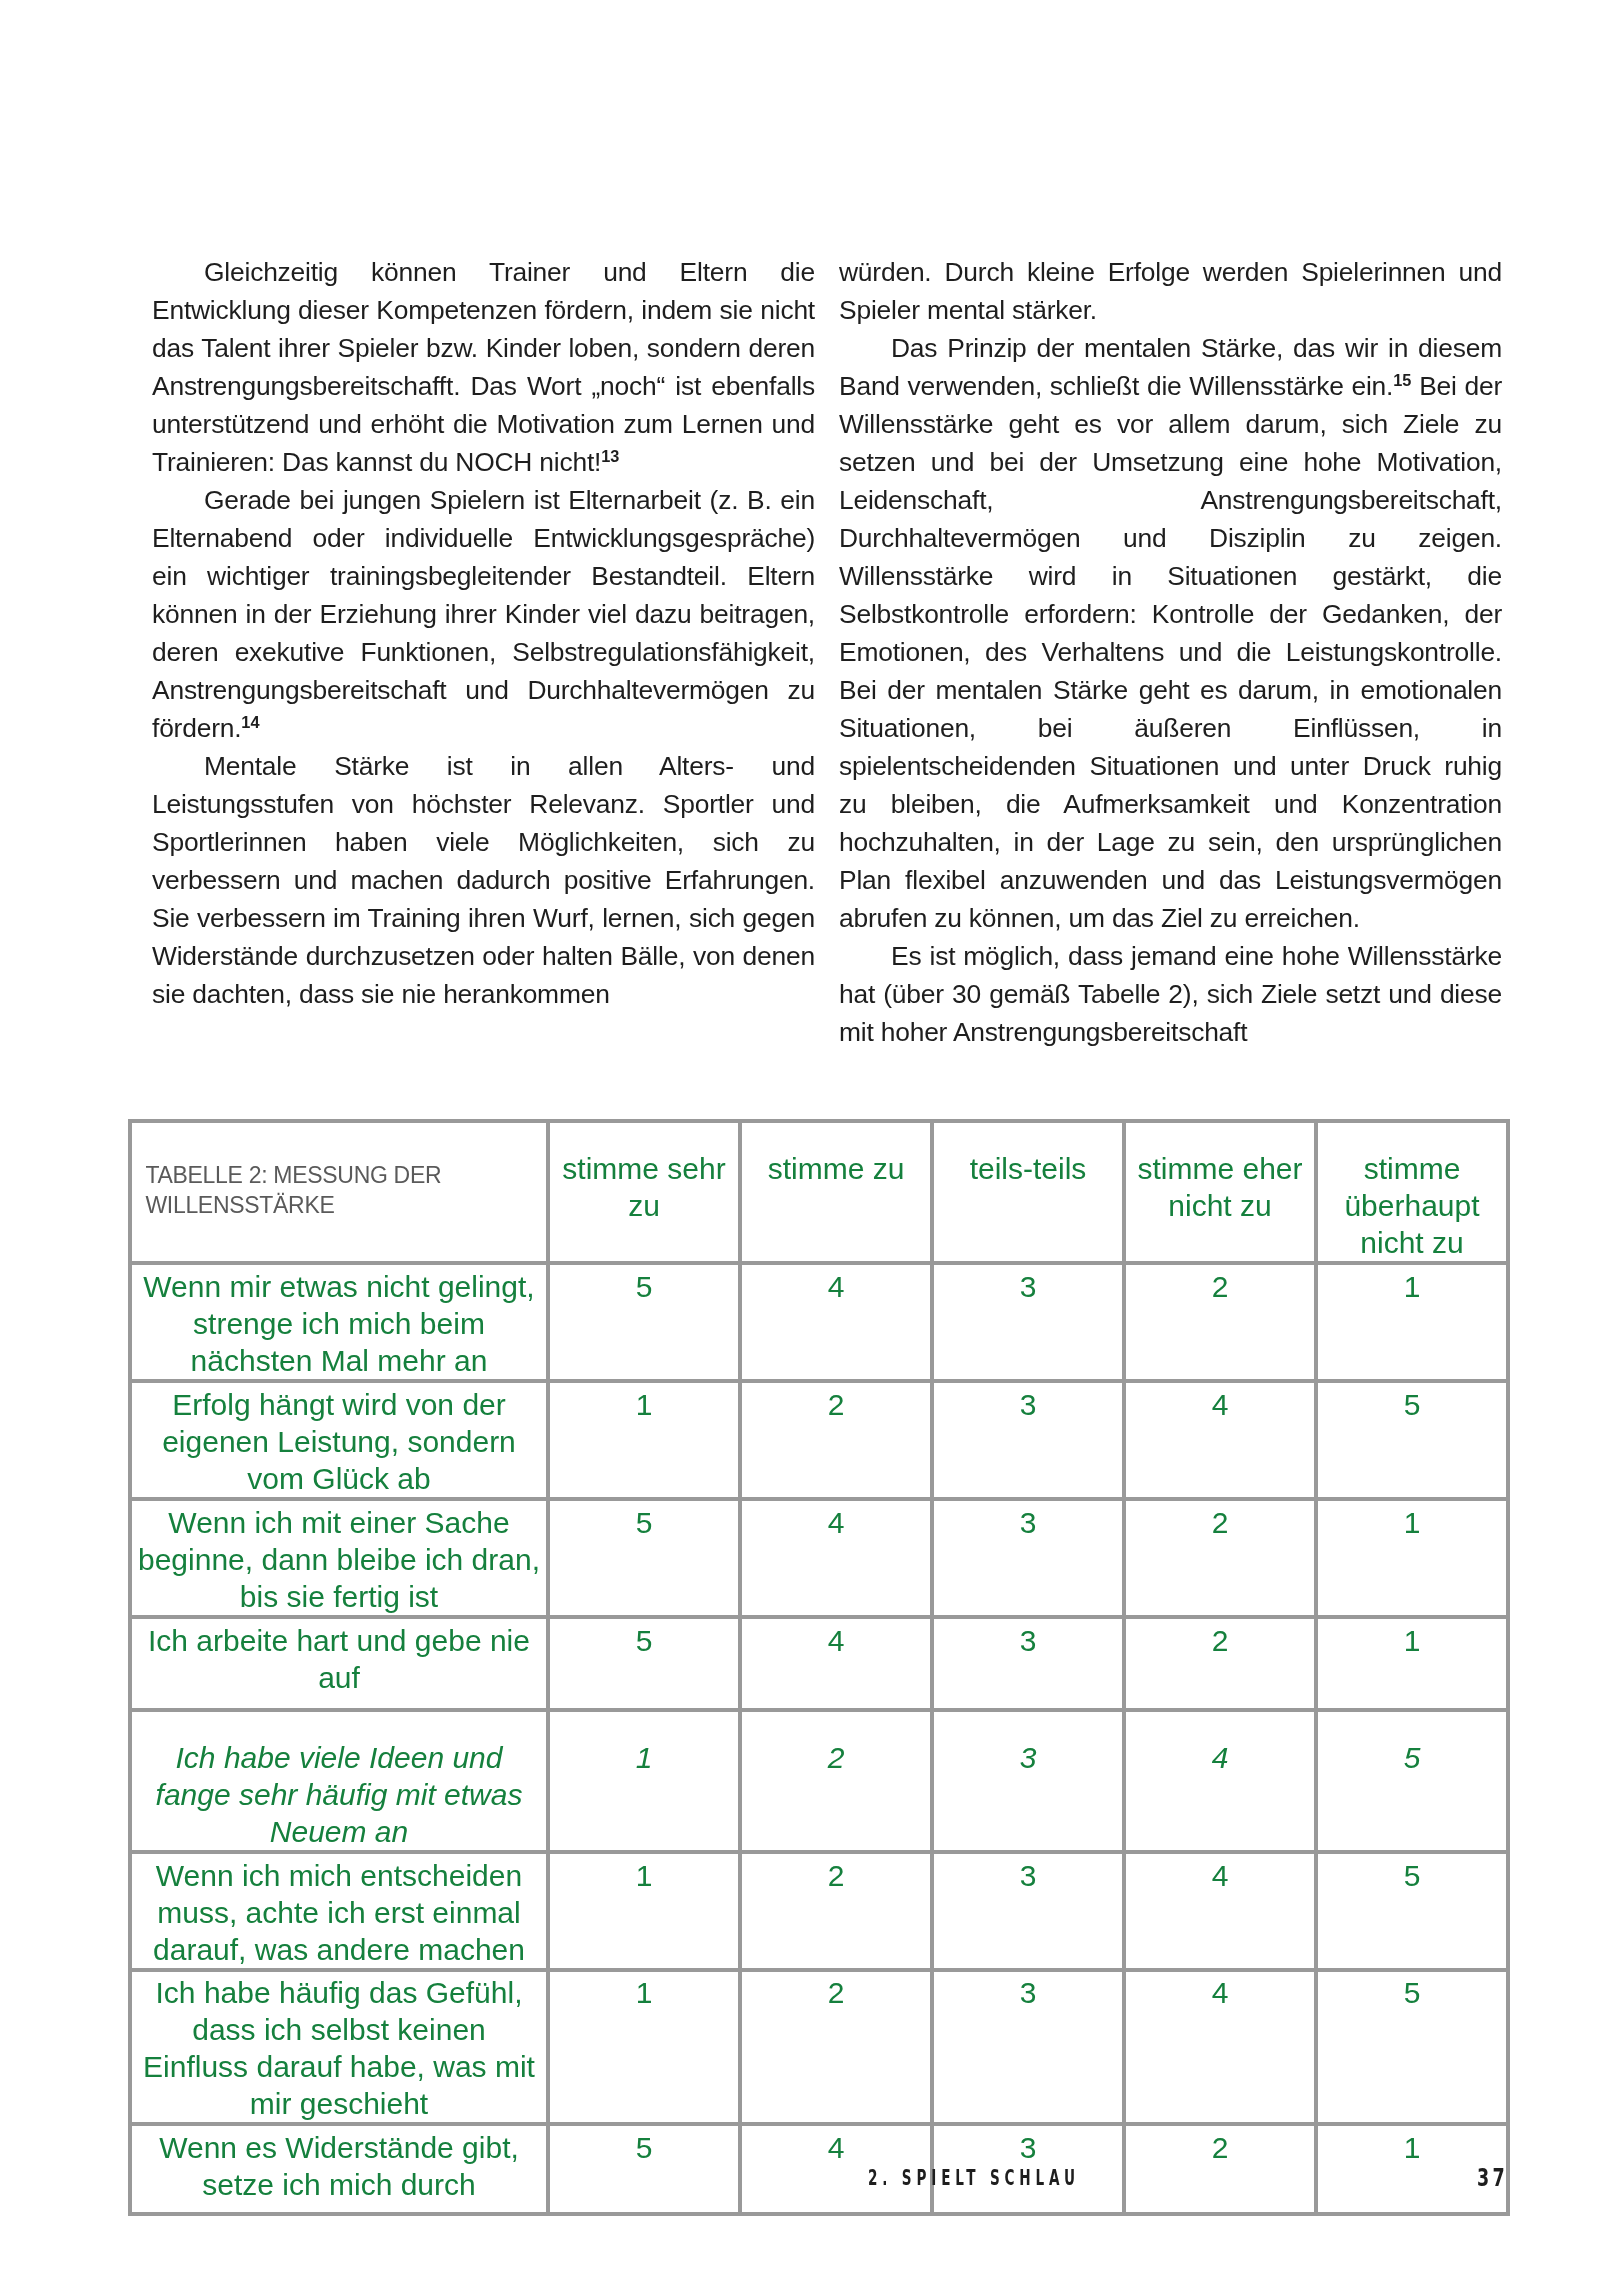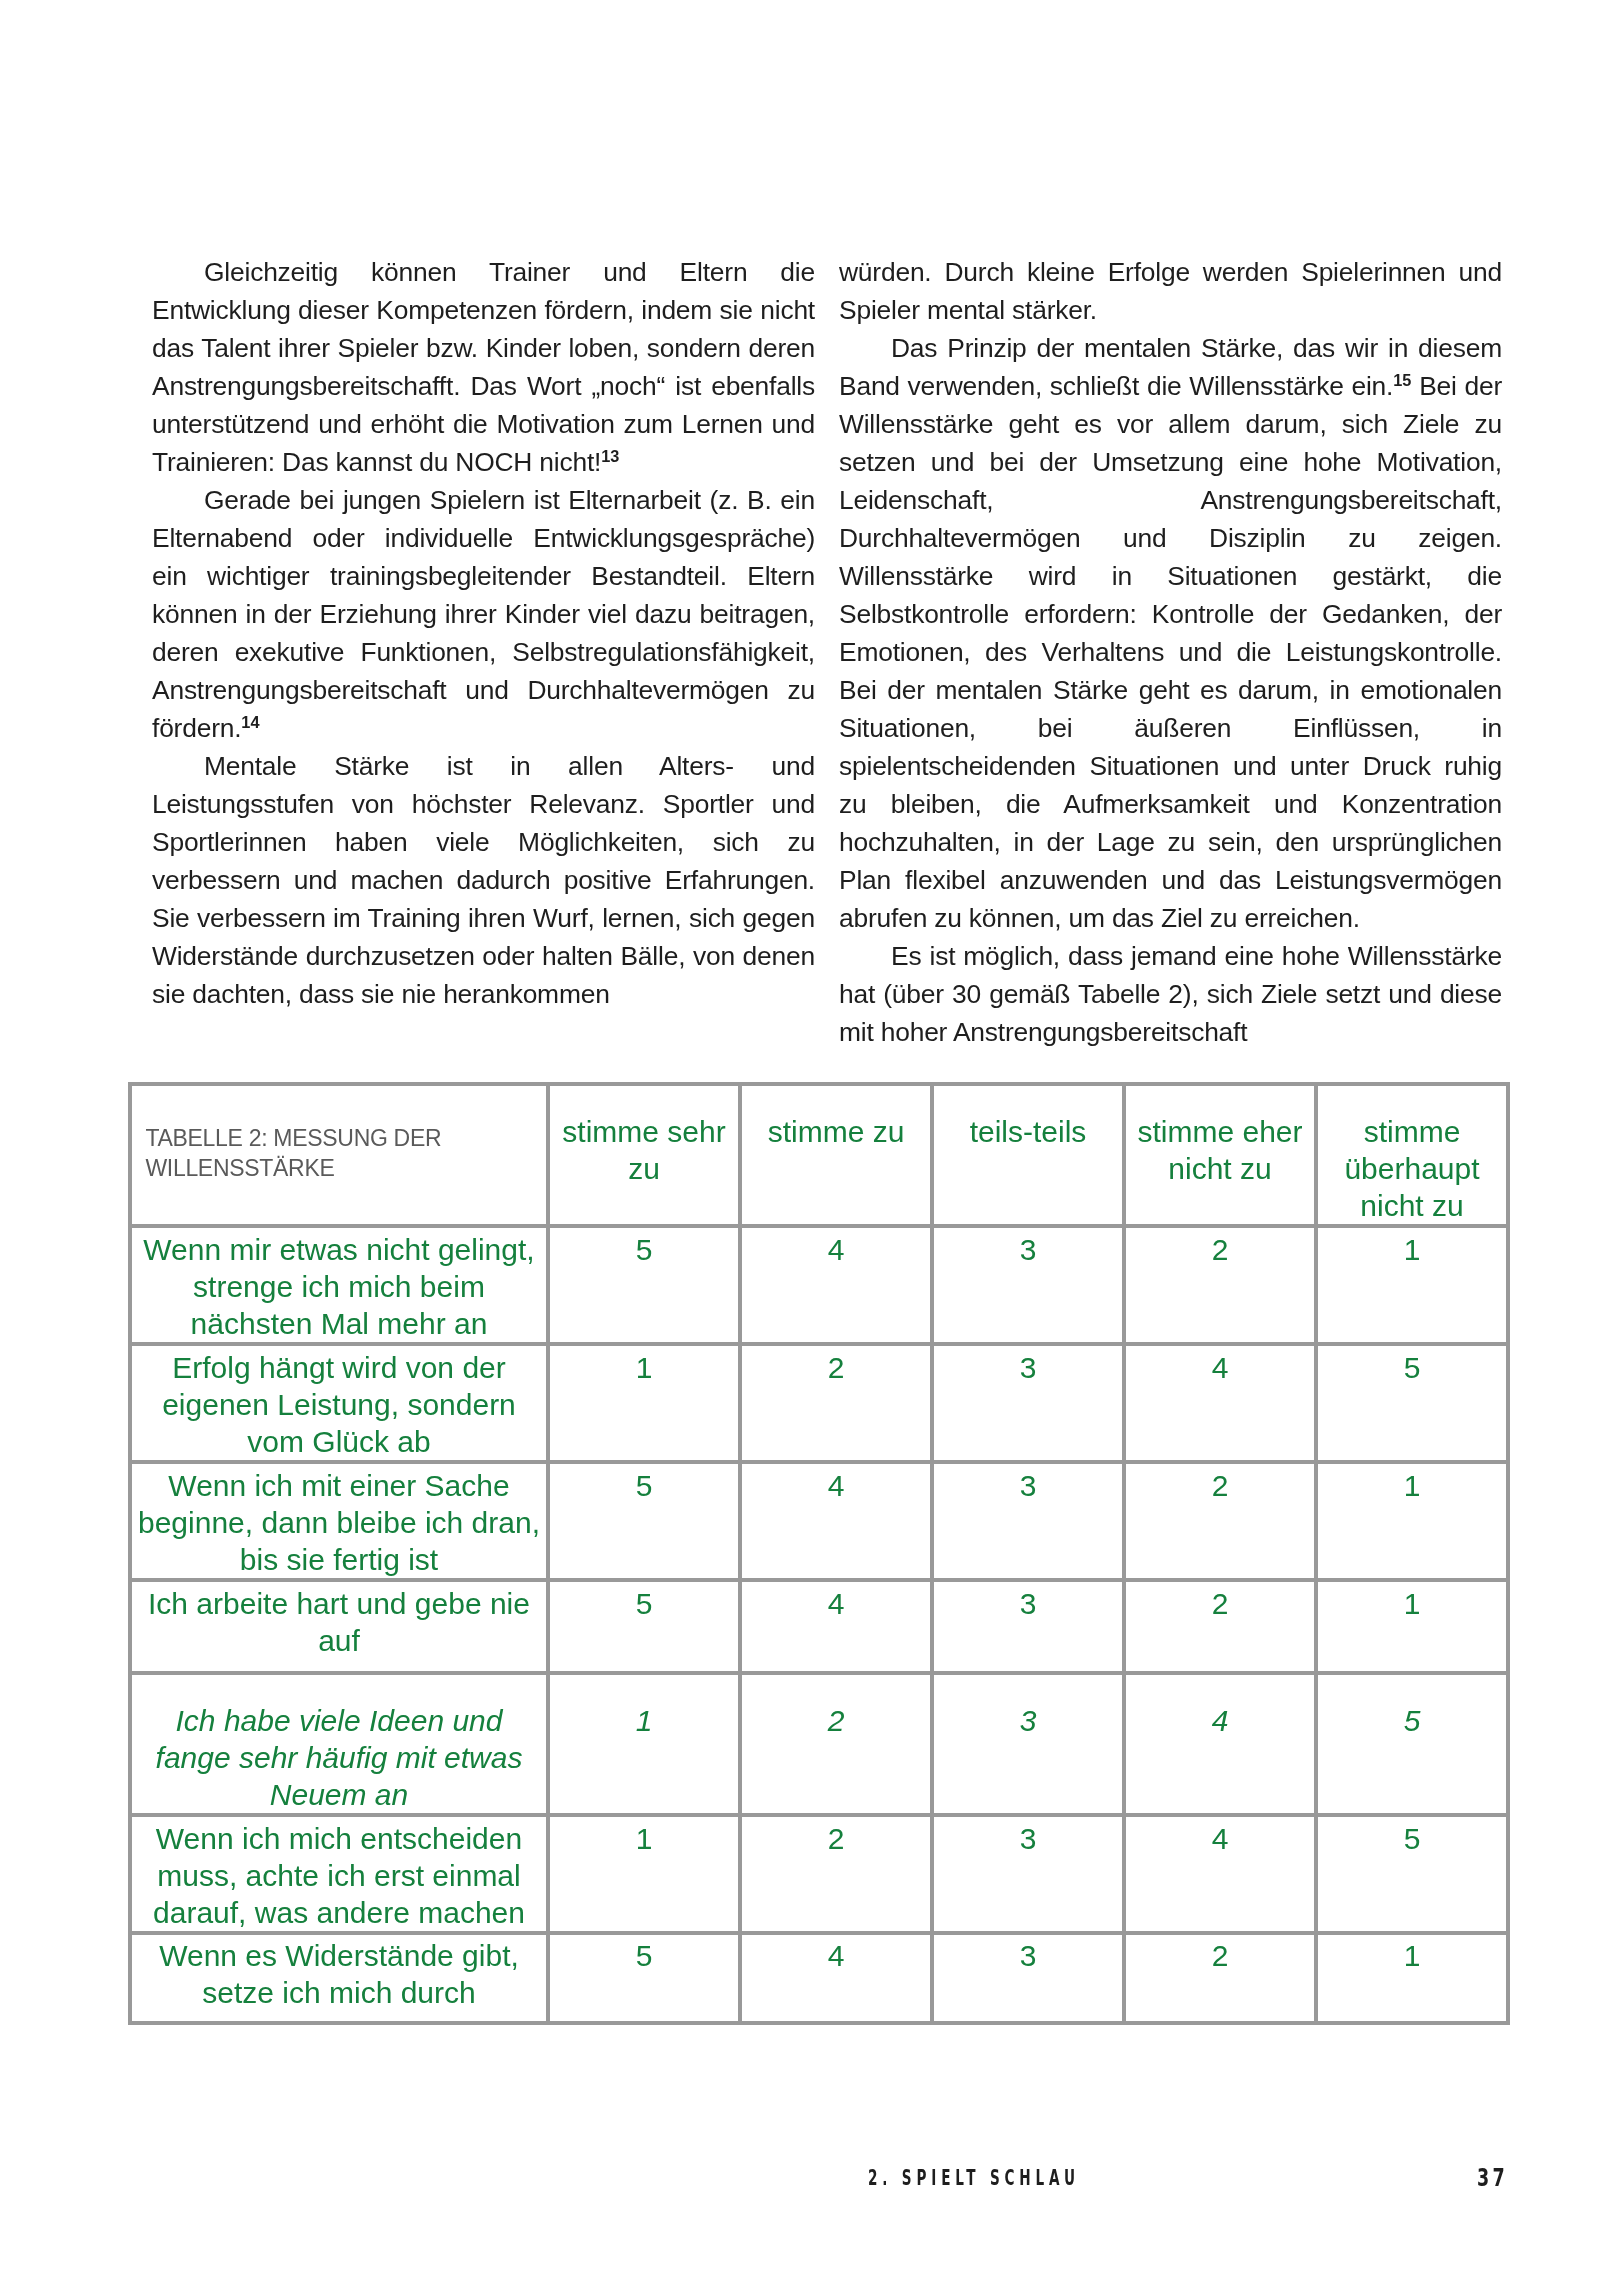--- a/index.html
+++ b/index.html
@@ -8,21 +8,21 @@
 
   .col { position: absolute; top: 253px; width: 663px; font-size: 26.4px; line-height: 38px;
          text-align: justify; letter-spacing: -0.2px; }
   .col.left { left: 152px; }
   .col.right { left: 839px; }
   .col p { margin: 0; text-indent: 0; }
   .col p.indent { text-indent: 52px; }
   .col p.noindent { text-indent: 0; }
   sup.fn { font-size: 16.3px; font-weight: bold; vertical-align: 0.55em; line-height: 0; letter-spacing: 0; }
 
-  .table-wrap { position: absolute; left: 128px; top: 1082px; width: 1282px; }
+  .table-wrap { position: absolute; left: 128px; top: 1119px; width: 1282px; }
   table.scale { border-collapse: collapse; width: 1381px; table-layout: fixed; }
   table.scale td, table.scale th { border: 4.8px solid #999999; vertical-align: top; text-align: center;
          font-size: 30px; line-height: 37px; font-weight: normal; padding: 19px 5.8px 0 5.8px; color: #15803d; }
   table.scale col.c0 { width: 418px; }
   table.scale col.cn { width: 192px; }
   table.scale th.caption-cell { text-align: left; color: #5a5a5a; font-size: 23px; line-height: 30px;
          text-transform: uppercase; padding: 37px 9.6px 0 13.4px; letter-spacing: -0.3px; }
   table.scale th.head { padding-top: 27px; }
   table.scale tr.hrow { height: 136px; }
   table.scale td.stmt { padding-top: 2.9px; }
@@ -118,20 +118,28 @@
       <td class="val">5</td>
     </tr>
     <tr class="r5">
       <td class="stmt">Wenn ich mich entscheiden muss, achte ich erst einmal darauf, was andere machen</td>
       <td class="val">1</td>
       <td class="val">2</td>
       <td class="val">3</td>
       <td class="val">4</td>
       <td class="val">5</td>
     </tr>
+    <tr class="r6">
+      <td class="stmt">Ich habe häufig das Gefühl, dass ich selbst keinen Einfluss darauf habe, was mit mir geschieht</td>
+      <td class="val">1</td>
+      <td class="val">2</td>
+      <td class="val">3</td>
+      <td class="val">4</td>
+      <td class="val">5</td>
+    </tr>
     <tr class="r7">
       <td class="stmt">Wenn es Widerstände gibt, setze ich mich durch</td>
       <td class="val">5</td>
       <td class="val">4</td>
       <td class="val">3</td>
       <td class="val">2</td>
       <td class="val">1</td>
     </tr>
   </tbody>
     </table>

